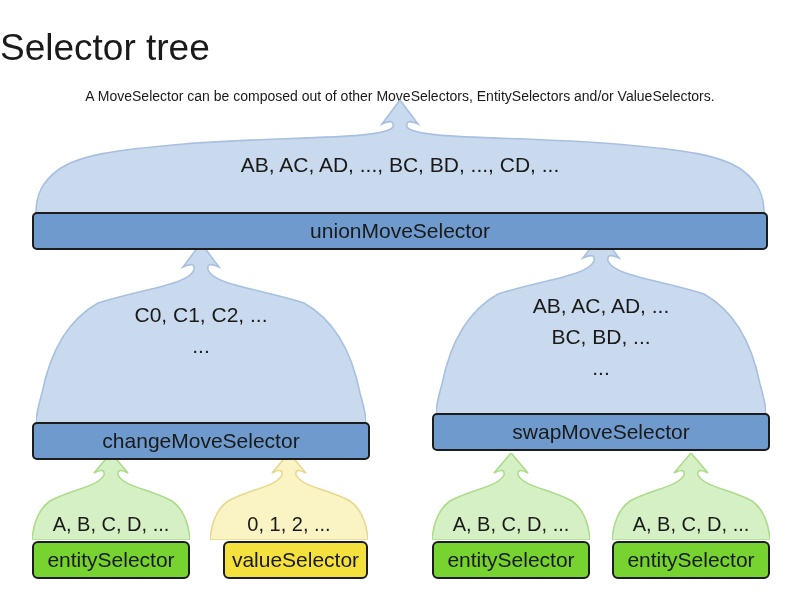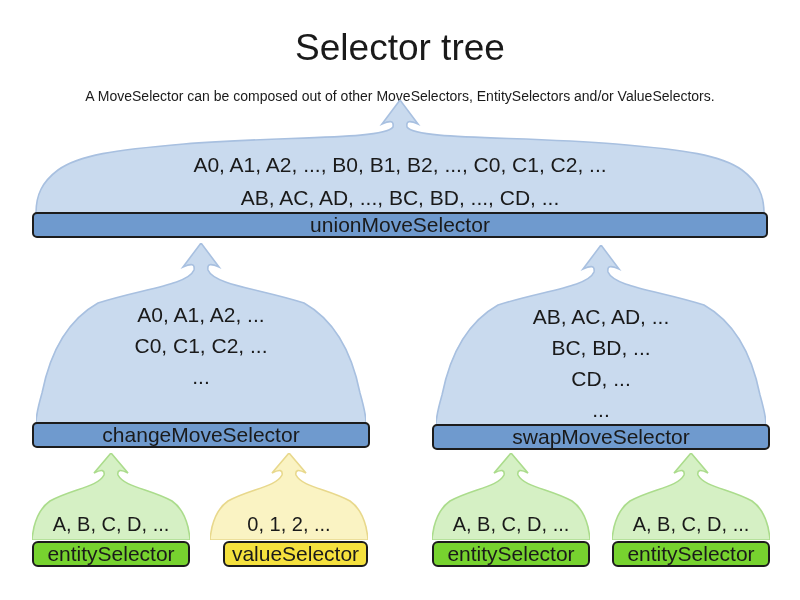--- a/index.html
+++ b/index.html
@@ -11,39 +11,39 @@
   .canvas {
     position: relative;
     width: 800px;
     height: 600px;
     background: var(--background, #ffffff);
     overflow: hidden;
   }
   .title {
     position: absolute;
     left: 0; right: 0; top: 27px;
-    text-align: center;
+    text-align: left;
     font-size: 37px;
     font-weight: 400;
     color: var(--text, #1a1a1a);
     white-space: nowrap;
   }
   .subtitle {
     position: absolute;
     left: 0; right: 0; top: 64px;
     text-align: center;
     font-size: 14px;
     color: var(--text, #1a1a1a);
     white-space: nowrap;
     margin-top: 24px;
   }
   .group { position: absolute; }
   .g-union  { left: 32px;  top: 100px; width: 736px; height: 138px; }
   .g-change { left: 32px;  top: 243px; width: 338px; height: 205px; }
-  .g-swap   { left: 432px; top: 245px; width: 338px; height: 205px; }
+  .g-swap   { left: 432px; top: 234px; width: 338px; height: 205px; }
   .g-entity1 { left: 32px;  top: 453px; width: 158px; height: 114px; }
   .g-value1  { left: 210px; top: 453px; width: 158px; height: 114px; }
   .g-entity2 { left: 432px; top: 453px; width: 158px; height: 114px; }
   .g-entity3 { left: 612px; top: 453px; width: 158px; height: 114px; }
 
   svg.cloud { position: absolute; display: block; z-index: 1; }
   .g-union svg.cloud  { left: 2px; top: 0; }
   .g-change svg.cloud, .g-swap svg.cloud { left: 4px; top: 0; }
   .g-entity1 svg.cloud, .g-value1 svg.cloud,
   .g-entity2 svg.cloud, .g-entity3 svg.cloud { left: 0; top: 0; }
@@ -61,21 +61,21 @@
     white-space: nowrap;
   }
   .g-union .cloud-text  { top: 48px; font-size: 21px; line-height: 33px; }
   .g-change .cloud-text, .g-swap .cloud-text { top: 56px; font-size: 21px; line-height: 31px; }
   .g-entity1 .cloud-text, .g-value1 .cloud-text,
   .g-entity2 .cloud-text, .g-entity3 .cloud-text { top: 60px; font-size: 20px; line-height: 23px; }
 
   .bar {
     position: absolute;
     left: 0; right: 0;
-    height: 26px;
+    height: 38px;
     z-index: 3;
     box-sizing: border-box;
     border: 2px solid var(--bar-border, #1c1c1c);
     border-radius: 5px;
     display: flex;
     align-items: center;
     justify-content: center;
     font-size: 21px;
     color: var(--text, #1a1a1a);
     white-space: nowrap;
@@ -95,46 +95,43 @@
 <div class="canvas">
 
   <div class="title">Selector tree</div>
   <div class="subtitle">A MoveSelector can be composed out of other MoveSelectors, EntitySelectors and/or ValueSelectors.</div>
 
   <div class="group g-union">
     <svg class="cloud" width="732" height="113" viewBox="0 0 732 113">
       <path class="cloud-blue" d="M 366,0 L 384,24 C 375,20 372,21 373,27 C 382,40 480,36 582,44 C 652,50 687,55 708,70 C 724,82 730,95 730,113 L 2,113 C 2,95 8,82 24,70 C 45,55 80,50 150,44 C 250,36 350,40 359,27 C 360,21 357,20 348,24 Z"></path>
     </svg>
     <div class="cloud-text">
-      <div>A0, A1, A2, ..., B0, B1, B2, ..., C0, C1, C2, ...</div>
       <div>AB, AC, AD, ..., BC, BD, ..., CD, ...</div>
     </div>
     <div class="bar bar-blue">unionMoveSelector</div>
   </div>
 
   <div class="group g-change">
     <svg class="cloud" width="330" height="180" viewBox="0 0 330 180">
       <path class="cloud-blue" d="M 165,0 L 183,24 C 174,20 171,21 172,27 C 178,42 225,46 268,60 C 300,78 316,110 324,150 C 328,164 330,172 330,180 L 0,180 C 0,172 2,164 6,150 C 14,110 30,78 62,60 C 105,46 152,42 158,27 C 159,21 156,20 147,24 Z"></path>
     </svg>
     <div class="cloud-text">
-      <div>A0, A1, A2, ...</div>
       <div>C0, C1, C2, ...</div>
       <div>...</div>
     </div>
     <div class="bar bar-blue">changeMoveSelector</div>
   </div>
 
   <div class="group g-swap">
     <svg class="cloud" width="330" height="180" viewBox="0 0 330 180">
       <path class="cloud-blue" d="M 165,0 L 183,24 C 174,20 171,21 172,27 C 178,42 225,46 268,60 C 300,78 316,110 324,150 C 328,164 330,172 330,180 L 0,180 C 0,172 2,164 6,150 C 14,110 30,78 62,60 C 105,46 152,42 158,27 C 159,21 156,20 147,24 Z"></path>
     </svg>
     <div class="cloud-text">
       <div>AB, AC, AD, ...</div>
       <div>BC, BD, ...</div>
-      <div>CD, ...</div>
       <div>...</div>
     </div>
     <div class="bar bar-blue">swapMoveSelector</div>
   </div>
 
   <div class="group g-entity1">
     <svg class="cloud" width="158" height="87" viewBox="0 0 158 87">
       <path class="cloud-green" d="M 79,0 L 96,20 C 88,16 85,17 86,22 C 92,34 118,36 140,48 C 150,55 154,66 156,74 C 157,80 158,83 158,87 L 0,87 C 0,83 1,80 2,74 C 4,66 8,55 18,48 C 40,36 66,34 72,22 C 73,17 70,16 62,20 Z"></path>
     </svg>
     <div class="cloud-text">

